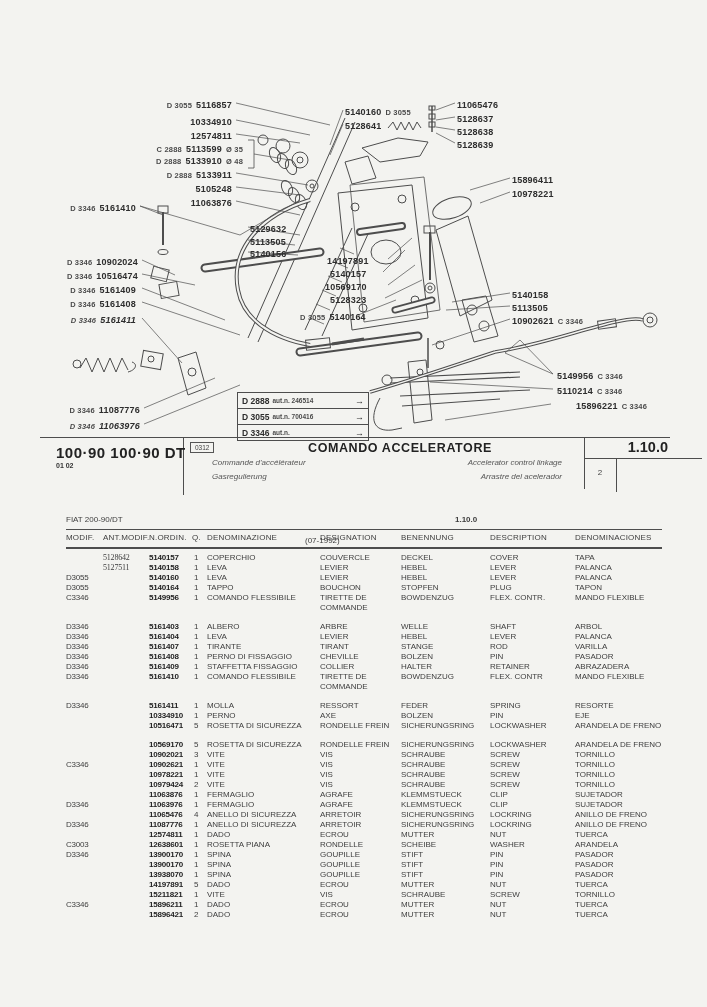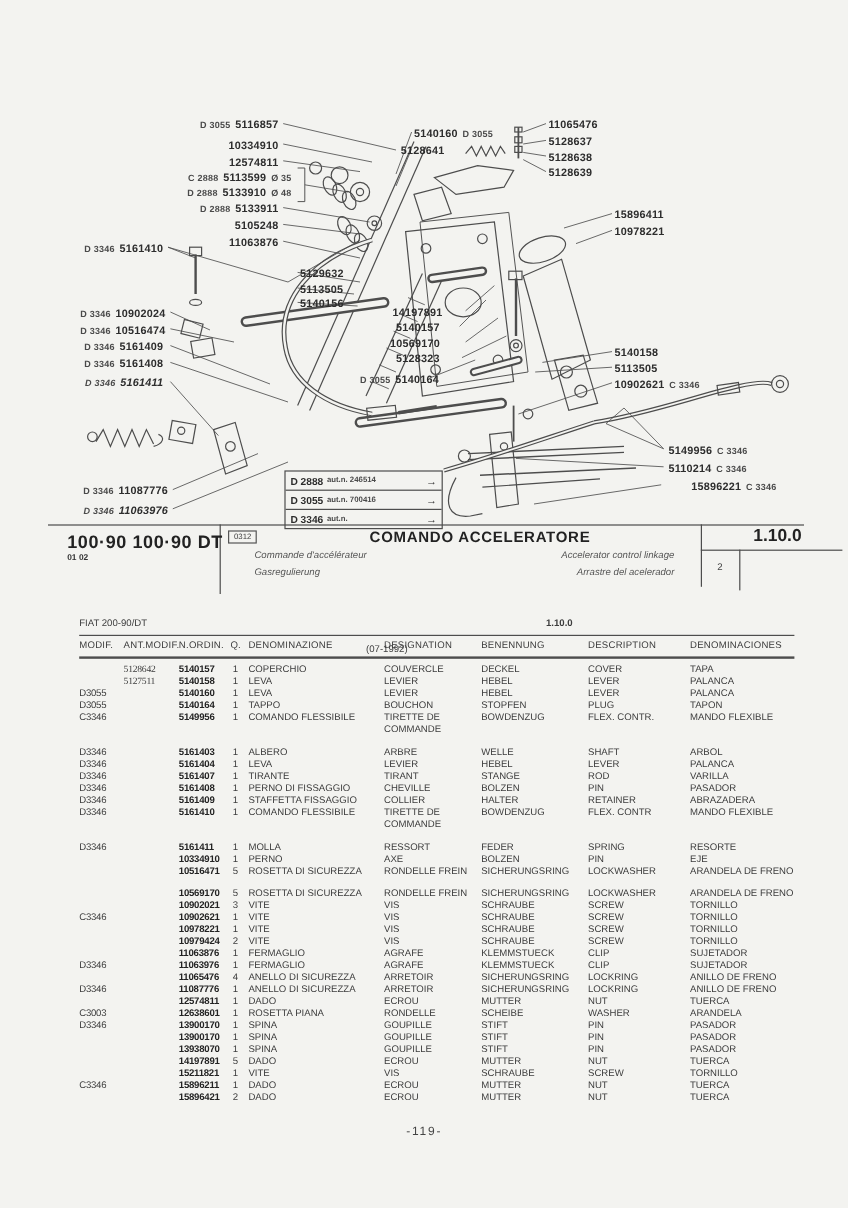--- a/index.html
+++ b/index.html
@@ -213,21 +213,21 @@
         <div class="part-label" style="top: 201px; right: 475px;"><span class="lbl-num">11063876</span></div>
         <div class="part-label" style="top: 206px; right: 571px;"><span class="lbl-pre">D 3346</span><span class="lbl-num">5161410</span></div>
         <div class="part-label" style="top: 260px; right: 569px;"><span class="lbl-pre">D 3346</span><span class="lbl-num">10902024</span></div>
         <div class="part-label" style="top: 274px; right: 569px;"><span class="lbl-pre">D 3346</span><span class="lbl-num">10516474</span></div>
         <div class="part-label" style="top: 288px; right: 571px;"><span class="lbl-pre">D 3346</span><span class="lbl-num">5161409</span></div>
         <div class="part-label" style="top: 302px; right: 571px;"><span class="lbl-pre">D 3346</span><span class="lbl-num">5161408</span></div>
         <div class="part-label" style="top: 318px; right: 571px; font-style: italic;"><span class="lbl-pre">D 3346</span><span class="lbl-num">5161411</span></div>
         <div class="part-label" style="top: 408px; right: 567px;"><span class="lbl-pre">D 3346</span><span class="lbl-num">11087776</span></div>
         <div class="part-label" style="top: 424px; right: 567px; font-style: italic;"><span class="lbl-pre">D 3346</span><span class="lbl-num">11063976</span></div>
         <div class="part-label" style="top: 110px; left: 345px;"><span class="lbl-num">5140160</span><span class="lbl-post">D 3055</span></div>
-        <div class="part-label" style="top: 124px; left: 334px;"><span class="lbl-num">5128641</span></div>
+        <div class="part-label" style="top: 124px; left: 345px;"><span class="lbl-num">5128641</span></div>
         <div class="part-label" style="top: 103px; left: 457px;"><span class="lbl-num">11065476</span></div>
         <div class="part-label" style="top: 117px; left: 457px;"><span class="lbl-num">5128637</span></div>
         <div class="part-label" style="top: 130px; left: 457px;"><span class="lbl-num">5128638</span></div>
         <div class="part-label" style="top: 143px; left: 457px;"><span class="lbl-num">5128639</span></div>
         <div class="part-label" style="top: 178px; left: 512px;"><span class="lbl-num">15896411</span></div>
         <div class="part-label" style="top: 192px; left: 512px;"><span class="lbl-num">10978221</span></div>
         <div class="part-label" style="top: 227px; left: 250px;"><span class="lbl-num">5129632</span></div>
         <div class="part-label" style="top: 240px; left: 250px;"><span class="lbl-num">5113505</span></div>
         <div class="part-label" style="top: 252px; left: 250px;"><span class="lbl-num">5140156</span></div>
         <div class="part-label" style="top: 259px; left: 327px;"><span class="lbl-num">14197891</span></div>
@@ -650,14 +650,13 @@
           <span class="c-q">2</span>
           <span class="c-it">DADO</span>
           <span class="c-fr">ECROU</span>
           <span class="c-de">MUTTER</span>
           <span class="c-en">NUT</span>
           <span class="c-es">TUERCA</span>
         </div>
       </div>
   </div>
 
-  <div class="page-number">-119-</div>
 </div>
 
 </body></html>

